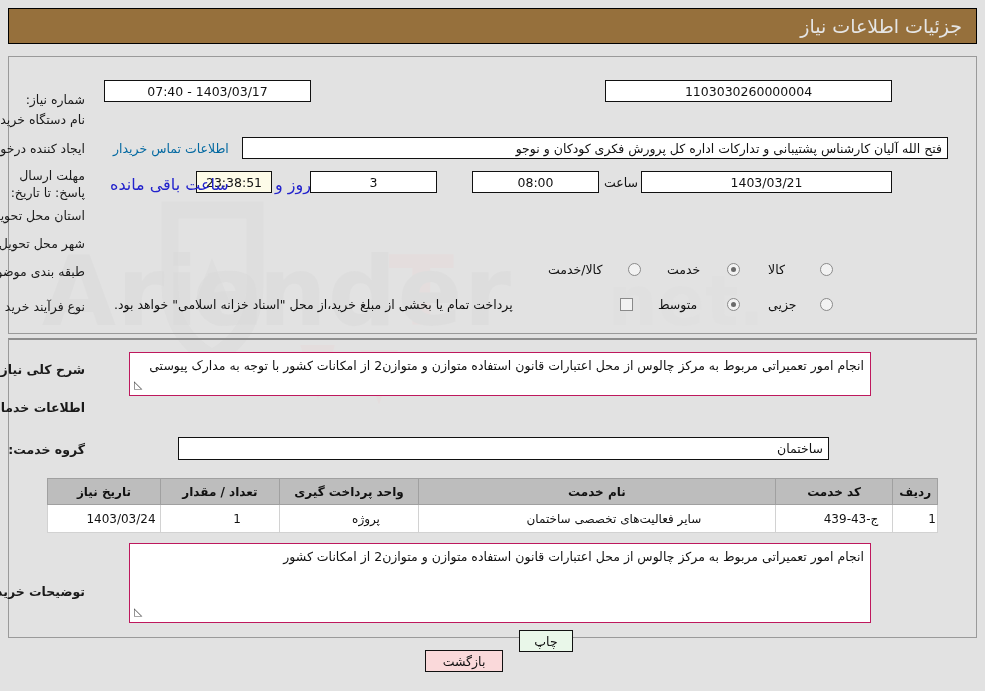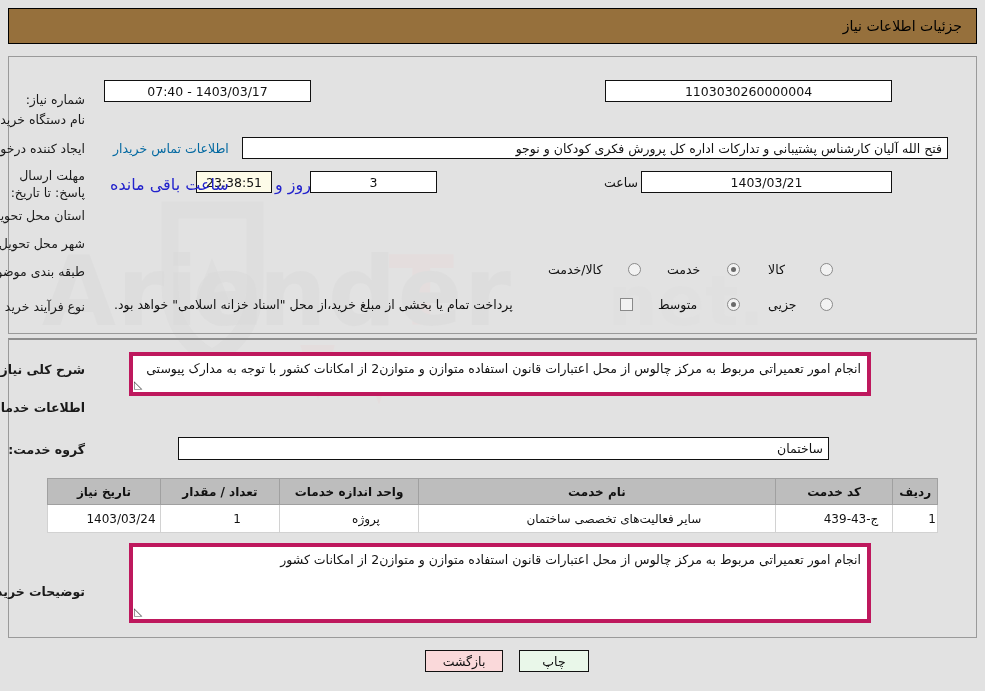--- a/index.html
+++ b/index.html
@@ -44,22 +44,22 @@
     position: absolute;
     left: 8px; top: 8px;
     width: 596px; height: 36px;
     background: #96703c;
     border-top: 1px solid #000;
     border-bottom: 1px solid #000;
     border-left: 1px solid #000;
     z-index: 3;
   }
   .titlebar span {
-    color: #000000;
-    font-size: 14px;
+    color: #e5e5e5;
+    font-size: 19px;
   }
 
   
   .panel {
     position: absolute;
     left: 8px; top: 56px;
     width: 969px; height: 278px;
     border: 1px solid #9a9a9a;
     background: transparent;
     z-index: 2;
@@ -146,21 +146,21 @@
     width: 13px; height: 13px;
     border: 1px solid #8a8a8a;
     background: #f2f2f2;
     z-index: 5;
   }
 
   
   .ta {
     position: absolute;
     background: #ffffff;
-    border: 4px solid #be185d;
+    border: 1px solid #be185d;
     font-size: 12.5px;
     color: #111;
     padding: 3px 6px;
     z-index: 4;
     text-align: right;
     line-height: 1.55;
     overflow: hidden;
   }
   .resize {
     position: absolute;
@@ -248,20 +248,21 @@
 
   <div class="lbl" style="right:900px; top:112px;">نام دستگاه خریدار:</div>
 
   <div class="lbl" style="right:900px; top:141px;">ایجاد کننده درخواست:</div>
   <div class="fld rgt" style="left:242px; top:137px; width:706px; height:22px;">فتح الله آلیان کارشناس پشتیبانی و تدارکات اداره کل پرورش فکری کودکان و نوجو</div>
   <div class="linktext" style="left:113px; top:141px;">اطلاعات تماس خریدار</div>
 
   <div class="lbl" style="right:900px; top:168px; line-height:1.35; white-space:normal; width:95px; text-align:right;">مهلت ارسال پاسخ: تا تاریخ:</div>
   <div class="fld ctr" style="left:641px; top:171px; width:251px; height:22px;">1403/03/21</div>
   <div class="plaintext" style="left:604px; top:175px;">ساعت</div>
+  <div class="fld ctr" style="left:472px; top:171px; width:127px; height:22px;">08:00</div>
   <div class="fld ctr" style="left:310px; top:171px; width:127px; height:22px;">3</div>
   <div class="bluetext" style="left:275px; top:175px;">روز و</div>
   <div class="fld ctr cream" style="left:196px; top:171px; width:76px; height:22px;">23:38:51</div>
   <div class="bluetext" style="left:110px; top:175px;">ساعت باقی مانده</div>
 
   <div class="lbl" style="right:900px; top:208px;">استان محل تحویل:</div>
 
   <div class="lbl" style="right:900px; top:236px;">شهر محل تحویل:</div>
 
   <div class="lbl" style="right:900px; top:264px;">طبقه بندی موضوعی:</div>
@@ -294,37 +295,37 @@
 
   <div class="lbl b" style="right:900px; top:442px;">گروه خدمت:</div>
   <div class="fld rgt" style="left:178px; top:437px; width:651px; height:23px;">ساختمان</div>
 
   <table class="grid">
     <thead>
       <tr>
         <th style="width:40px;">ردیف</th>
         <th style="width:118px;">کد خدمت</th>
         <th style="width:360px;">نام خدمت</th>
-        <th style="width:140px;">واحد اندازه خدمات</th>
+        <th style="width:140px;">واحد پرداخت گیری</th>
         <th style="width:120px;">تعداد / مقدار</th>
         <th style="width:113px;">تاریخ نیاز</th>
       </tr>
     </thead>
     <tbody>
       <tr>
         <td>1</td>
         <td>ج-43-439</td>
         <td>سایر فعالیت‌های تخصصی ساختمان</td>
         <td>پروژه</td>
         <td>1</td>
         <td>1403/03/24</td>
       </tr>
     </tbody>
   </table>
 
   <div class="lbl b" style="right:900px; top:584px;">توضیحات خریدار:</div>
   <div class="ta" style="left:129px; top:543px; width:742px; height:80px;">انجام امور تعمیراتی مربوط به مرکز چالوس از محل اعتبارات قانون استفاده متوازن و متوازن2 از امکانات کشور</div>
   <div class="resize" style="left:134px; top:605px;">◺</div>
 
-  <div class="btn print" style="left:519px; top:650px; width:70px;">چاپ</div>
+  <div class="btn print" style="left:519px; top:630px; width:54px;">چاپ</div>
   <div class="btn back" style="left:425px; top:650px; width:78px;">بازگشت</div>
 
 </div>
 
 </body></html>

